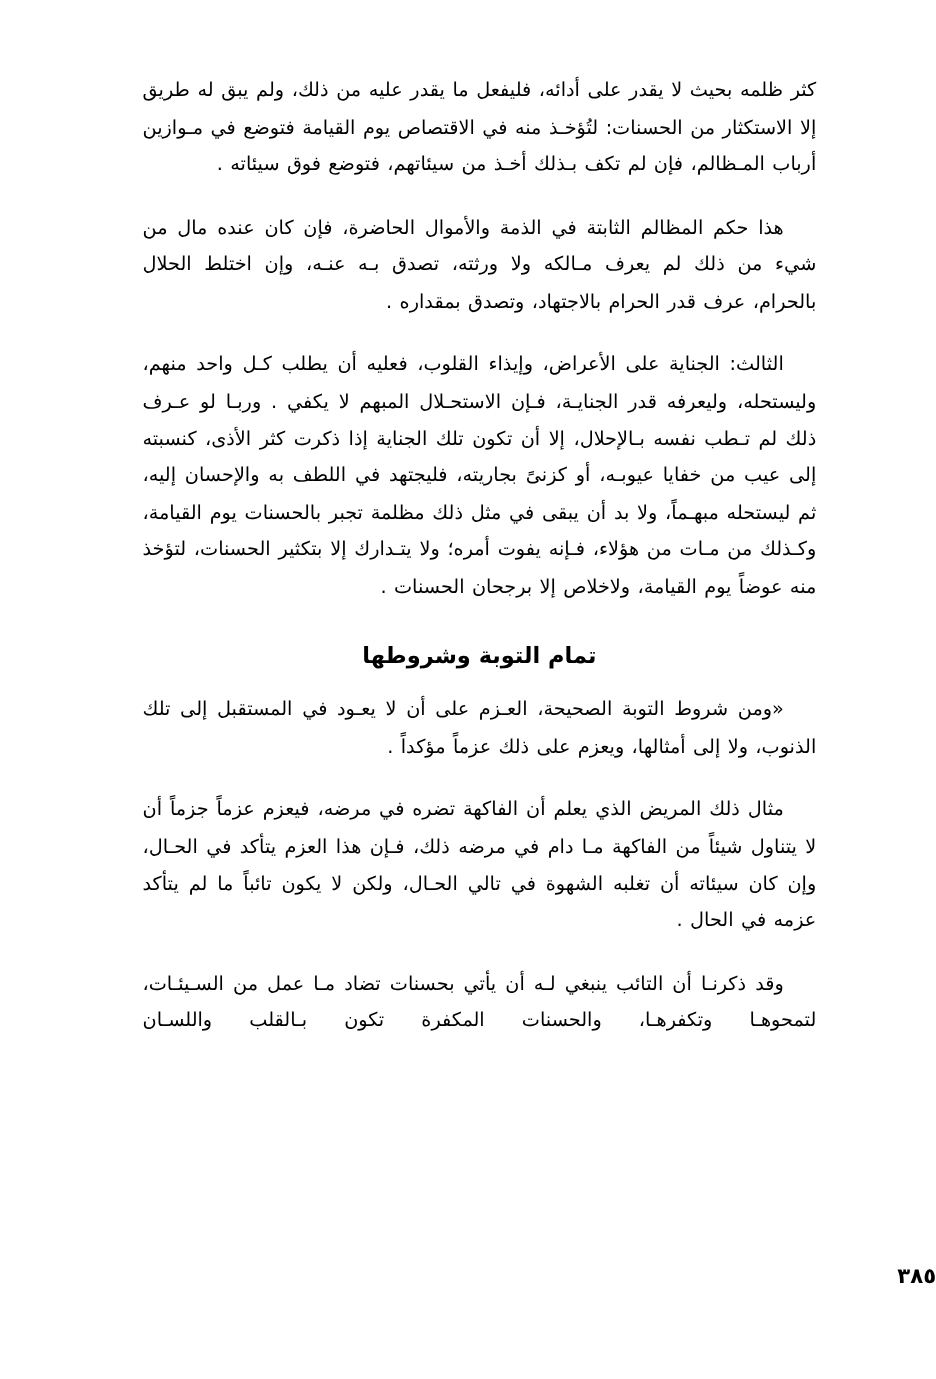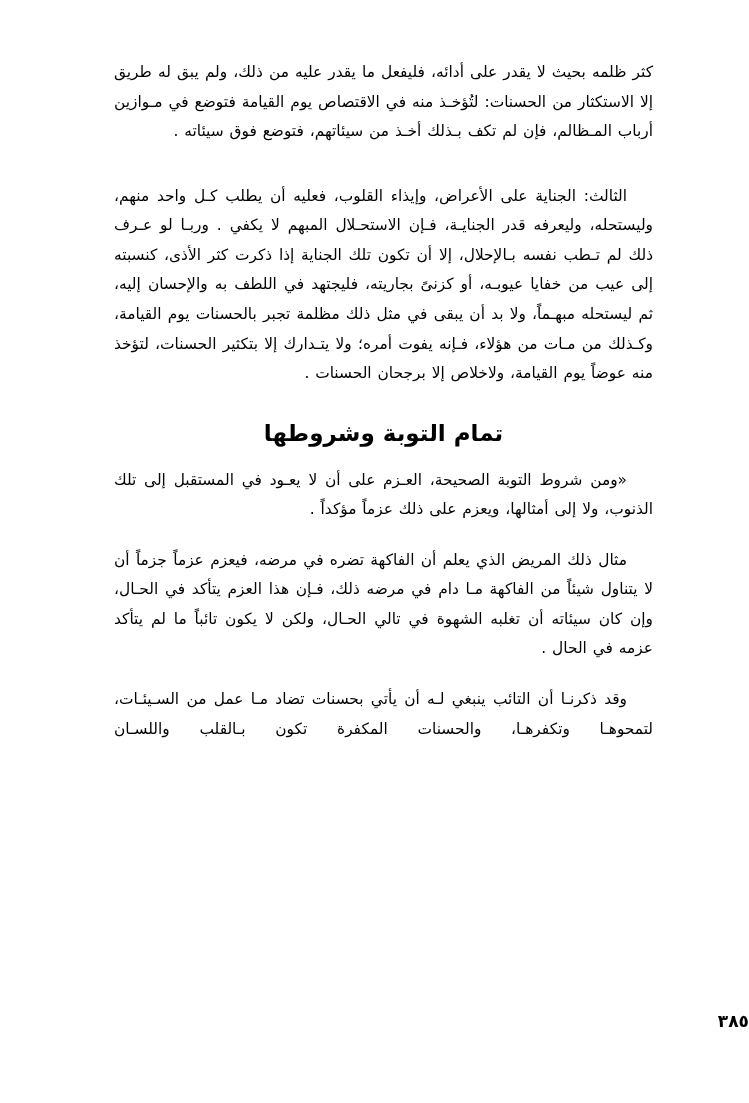--- a/index.html
+++ b/index.html
@@ -42,21 +42,21 @@
     text-indent: 26px;
   }
   p.para.last-start {
     text-align-last: right;
   }
   .block-gap {
     height: 14px;
   }
   h2.section-heading {
     margin: 26px 0 14px 0;
-    font-size: 23px;
+    font-size: 18px;
     font-weight: bold;
     text-align: center;
     font-family: "DejaVu Sans", sans-serif;
     line-height: 1.6;
   }
   .page-number {
     position: absolute;
     bottom: 72px;
     left: 0;
     width: 749px;
@@ -70,20 +70,21 @@
 </head>
 <body>
 
 <div class="page">
   <div class="content">
 
     <p class="para last-start">كثر ظلمه بحيث لا يقدر على أدائه، فليفعل ما يقدر عليه من ذلك، ولم يبق له طريق إلا الاستكثار من الحسنات: لتُؤخـذ منه في الاقتصاص يوم القيامة فتوضع في مـوازين أرباب المـظالم، فإن لم تكف بـذلك أخـذ من سيئاتهم، فتوضع فوق سيئاته .</p>
 
     <div class="block-gap"></div>
 
+    <p class="para indent last-start">هذا حكم المظالم الثابتة في الذمة والأموال الحاضرة، فإن كان عنده مال من شيء من ذلك لم يعرف مـالكه ولا ورثته، تصدق بـه عنـه، وإن اختلط الحلال بالحرام، عرف قدر الحرام بالاجتهاد، وتصدق بمقداره .</p>
 
     <div class="block-gap"></div>
 
     <p class="para indent last-start">الثالث: الجناية على الأعراض، وإيذاء القلوب، فعليه أن يطلب كـل واحد منهم، وليستحله، وليعرفه قدر الجنايـة، فـإن الاستحـلال المبهم لا يكفي . وربـا لو عـرف ذلك لم تـطب نفسه بـالإحلال، إلا أن تكون تلك الجناية إذا ذكرت كثر الأذى، كنسبته إلى عيب من خفايا عيوبـه، أو كزنىً بجاريته، فليجتهد في اللطف به والإحسان إليه، ثم ليستحله مبهـماً، ولا بد أن يبقى في مثل ذلك مظلمة تجبر بالحسنات يوم القيامة، وكـذلك من مـات من هؤلاء، فـإنه يفوت أمره؛ ولا يتـدارك إلا بتكثير الحسنات، لتؤخذ منه عوضاً يوم القيامة، ولاخلاص إلا برجحان الحسنات .</p>
 
     <h2 class="section-heading">تمام التوبة وشروطها</h2>
 
     <p class="para indent last-start">«ومن شروط التوبة الصحيحة، العـزم على أن لا يعـود في المستقبل إلى تلك الذنوب، ولا إلى أمثالها، ويعزم على ذلك عزماً مؤكداً .</p>
 
     <div class="block-gap"></div>

